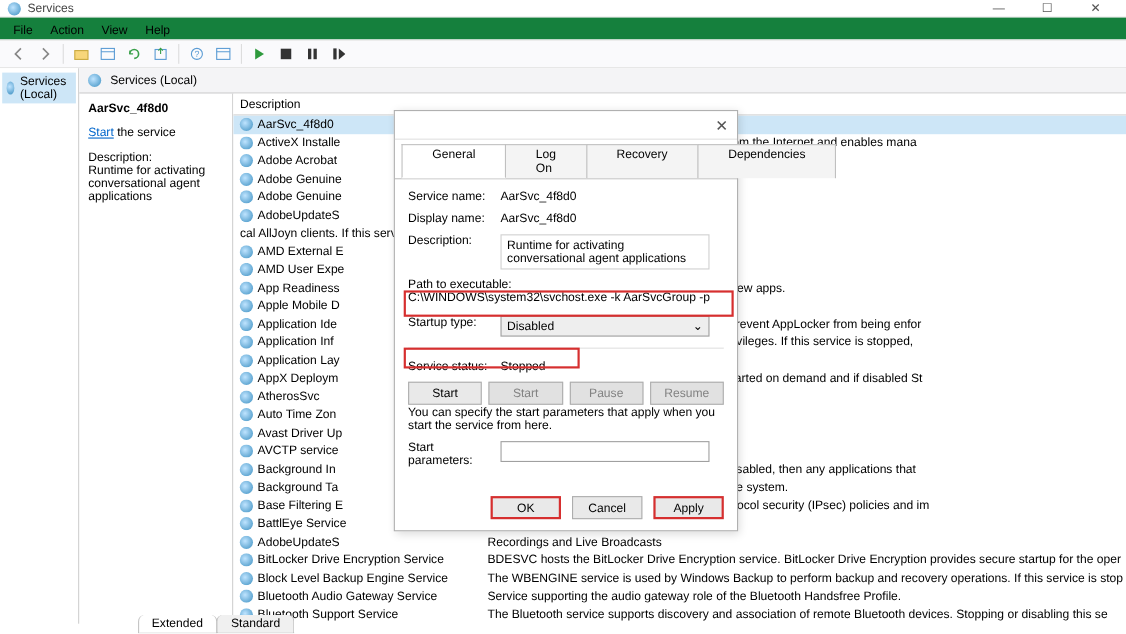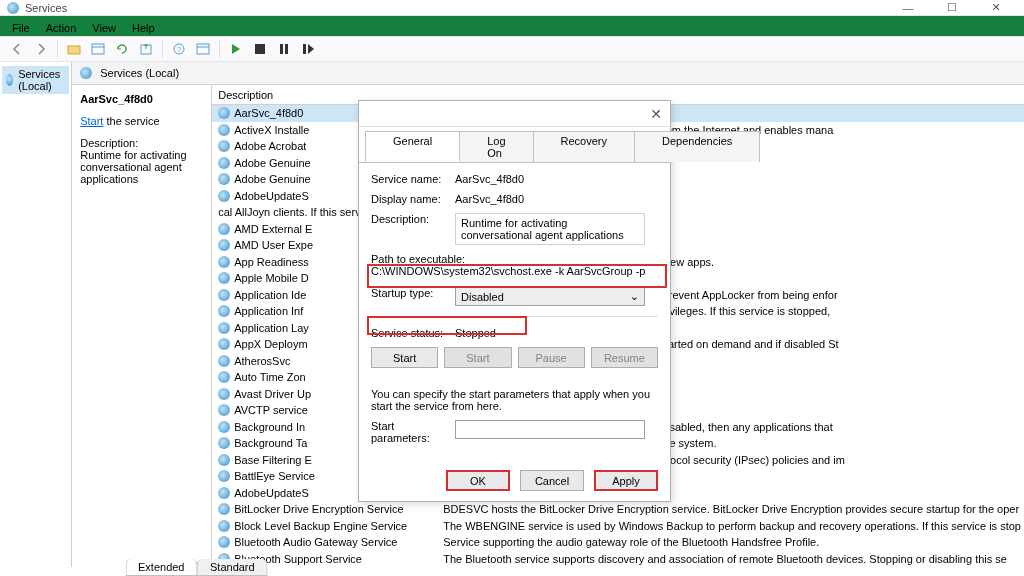--- a/index.html
+++ b/index.html
@@ -434,21 +434,21 @@
         <div class="val">Stopped</div>
       </div>
     <div class="rb-outline" style="left:8px;top:215px;width:160px;height:19px"></div>
 
     <div class="btns4">
       <button class="en">Start</button>
       <button>Start</button>
       <button>Pause</button>
       <button>Resume</button>
     </div>
-    <div style="margin-top:20px">You can specify the start parameters that apply when you start the service from here.</div>
+    <div style="margin-top:1px">You can specify the start parameters that apply when you start the service from here.</div>
     <div class="frow" style="margin-top:8px">
         <div class="lab">Start parameters:</div>
         <div class="val"><input class="input" style=""></div>
       </div>
   </div>
   <div class="dlg-foot">
     <button class="rb">OK</button>
     <button>Cancel</button>
     <button class="rb">Apply</button>
   </div>

